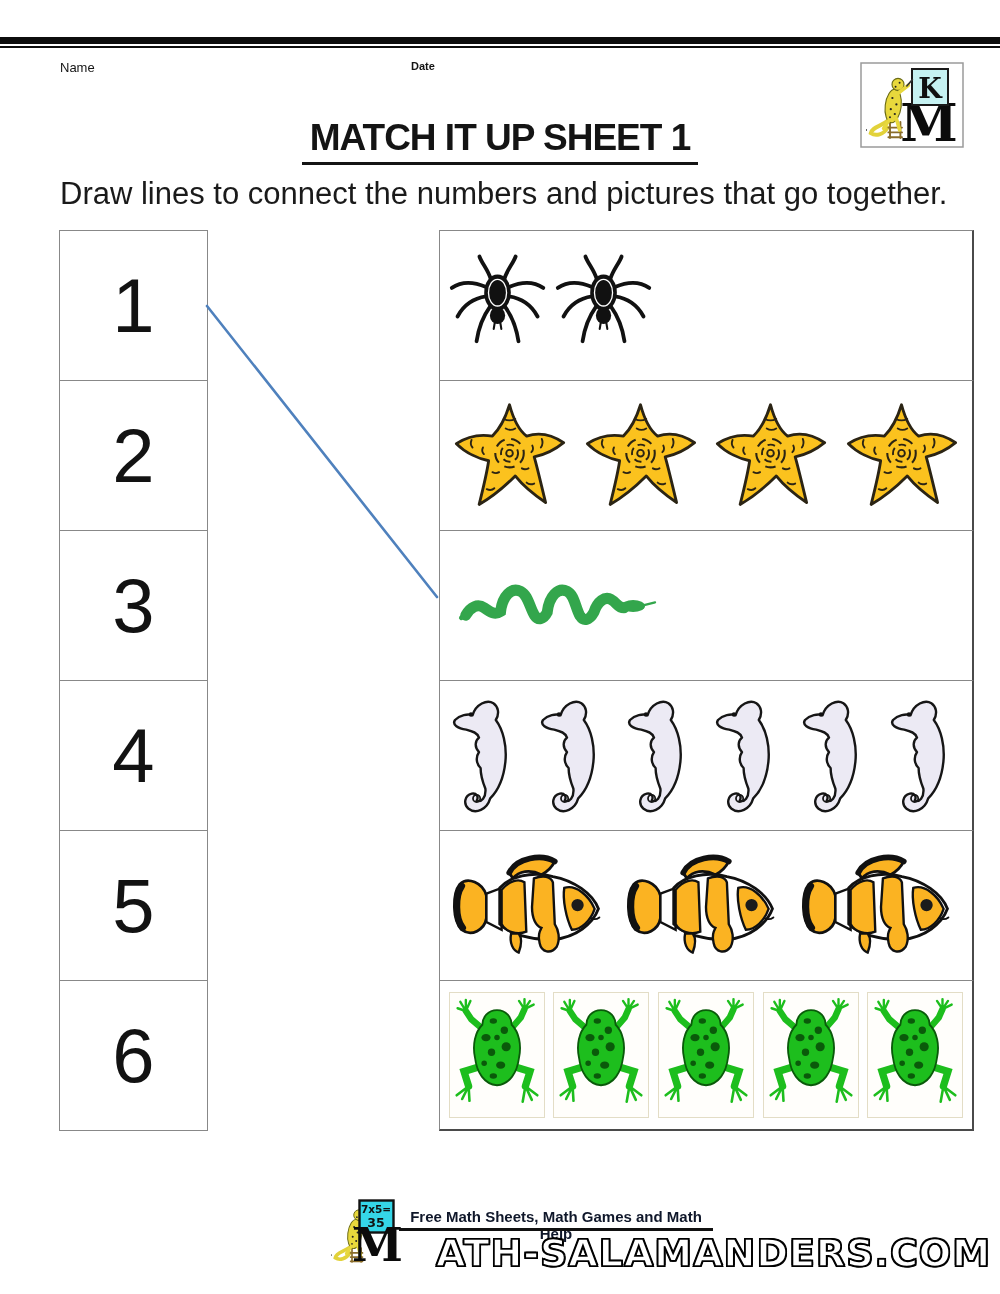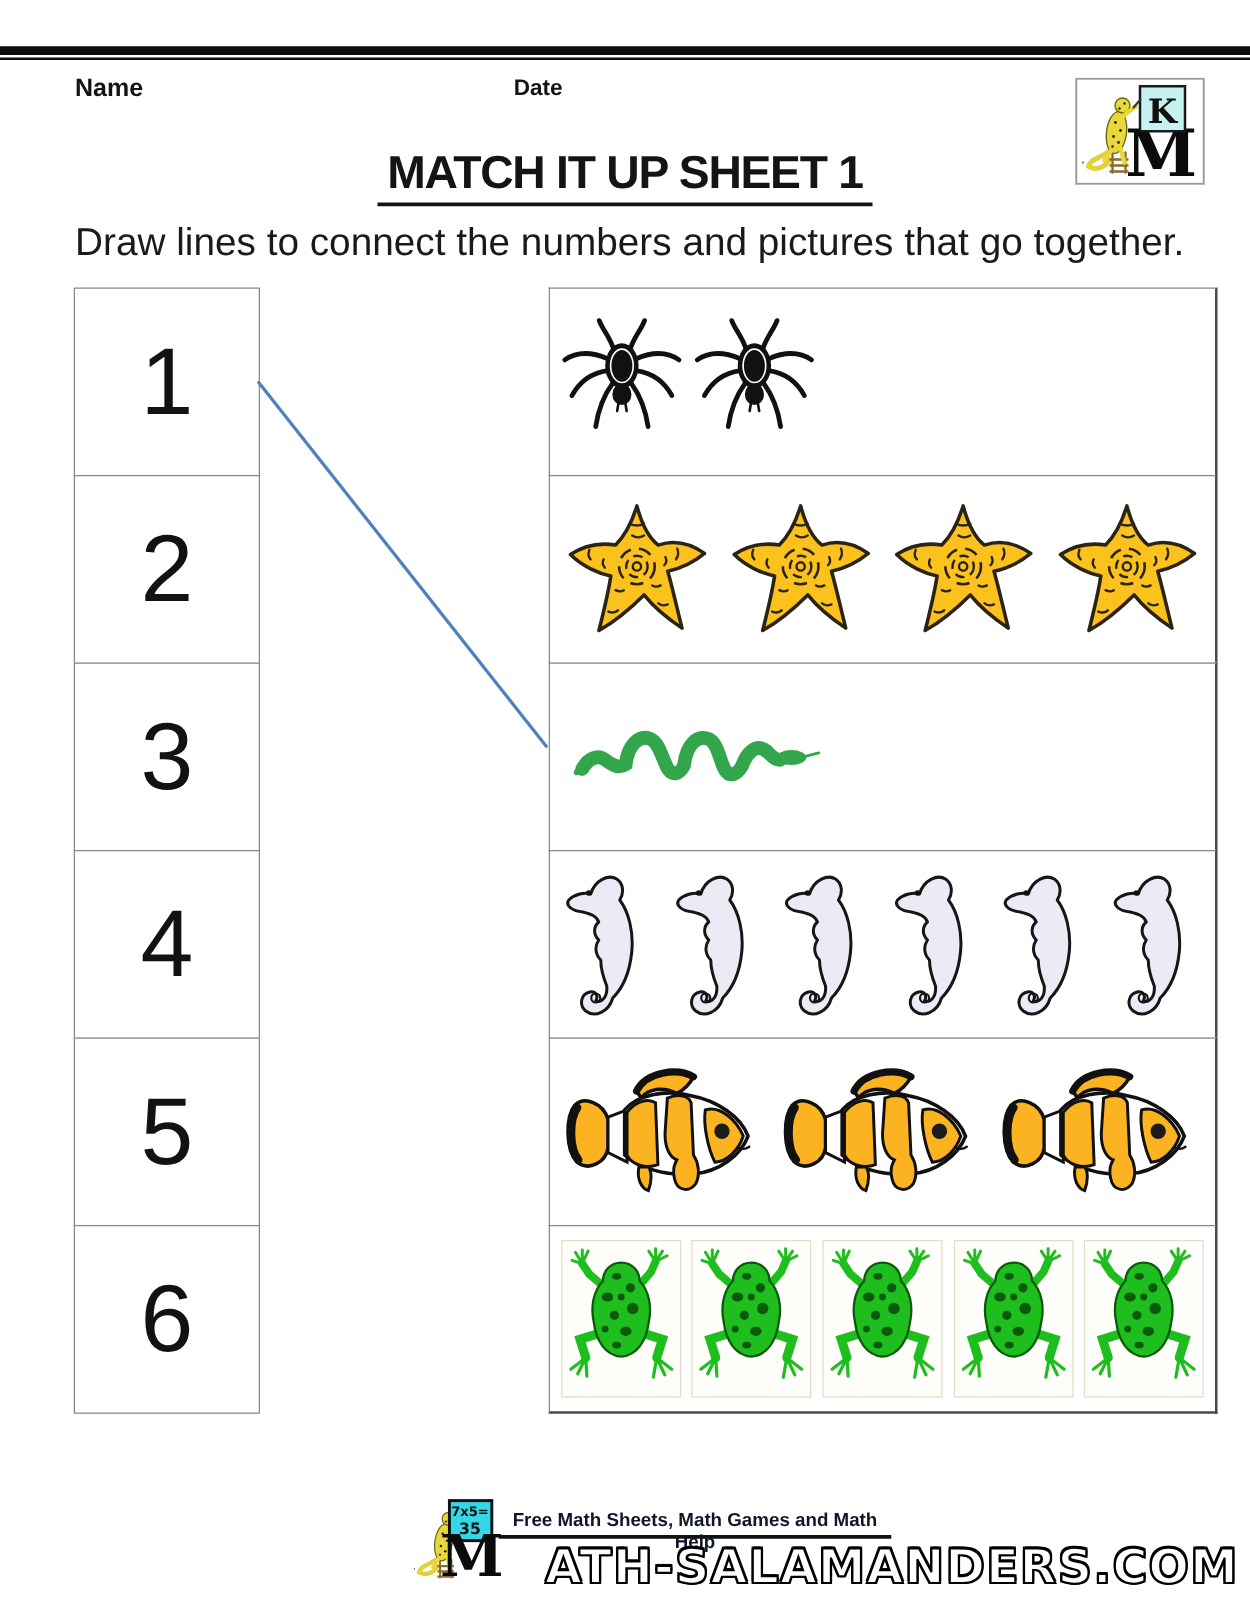--- a/index.html
+++ b/index.html
@@ -4,22 +4,22 @@
 <style>
   * { margin:0; padding:0; box-sizing:border-box; }
   html,body { background:#ffffff; }
   body { width:1000px; height:1294px; position:relative; overflow:hidden;
          font-family:"Liberation Sans", sans-serif; color:#141414; }
 
   
   .rule-thick { position:absolute; left:0; top:37px; width:1000px; height:7px; background:#0d0d0d; }
   .rule-thin  { position:absolute; left:0; top:46px; width:1000px; height:2px; background:#0d0d0d; }
 
-  .name-label { position:absolute; left:60px; top:60px; font-size:20px; font-weight:700; }
-  .date-label { position:absolute; left:411px; top:60px; font-size:18px; font-weight:600; }
+  .name-label { position:absolute; left:60px; top:60px; font-size:13px; font-weight:400; }
+  .date-label { position:absolute; left:411px; top:60px; font-size:11px; font-weight:600; }
 
   .header-logo { position:absolute; left:860px; top:62px; width:104px; height:86px; }
 
   .page-title { position:absolute; left:0; right:0; top:101px; margin:16px auto; width:-moz-fit-content; width:fit-content;
                 font-size:37px; font-weight:600; letter-spacing:-1px; color:#141414;
                 border-bottom:3.5px solid #141414; padding:0 8px 3px 8px; }
 
   .instruction { position:absolute; left:60px; top:176px; font-size:31px; color:#1a1a1a; }
 
   

